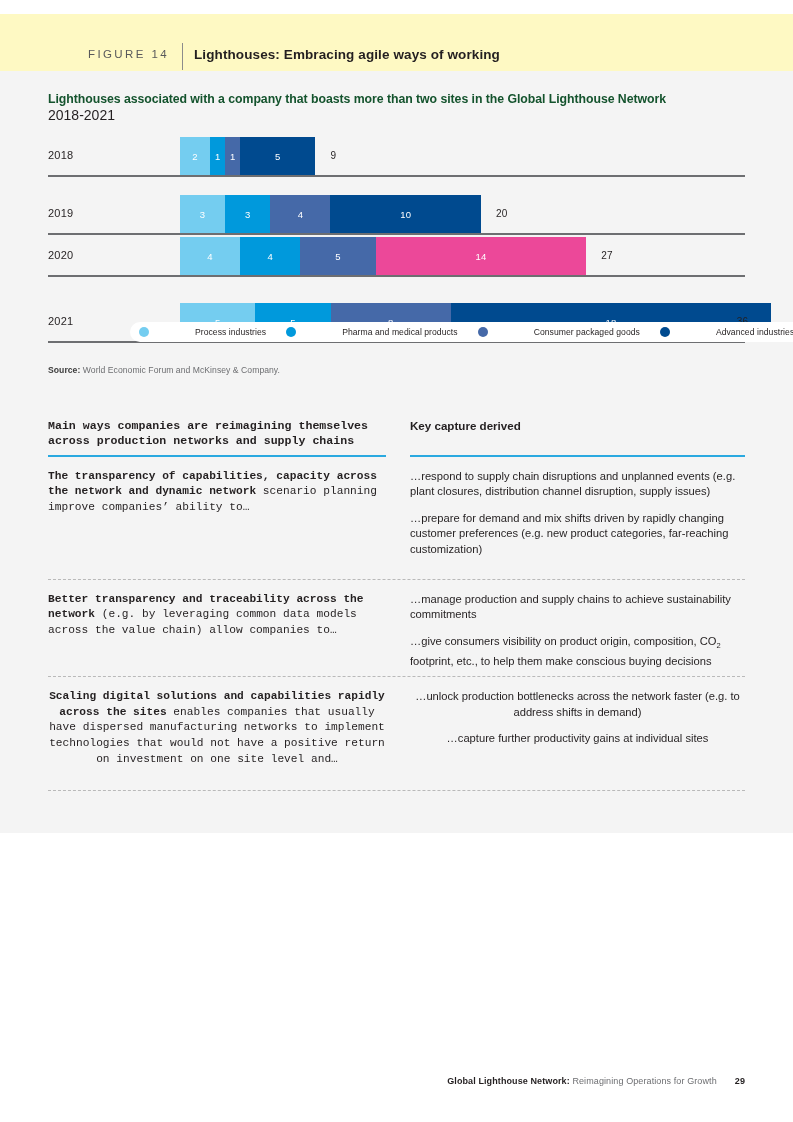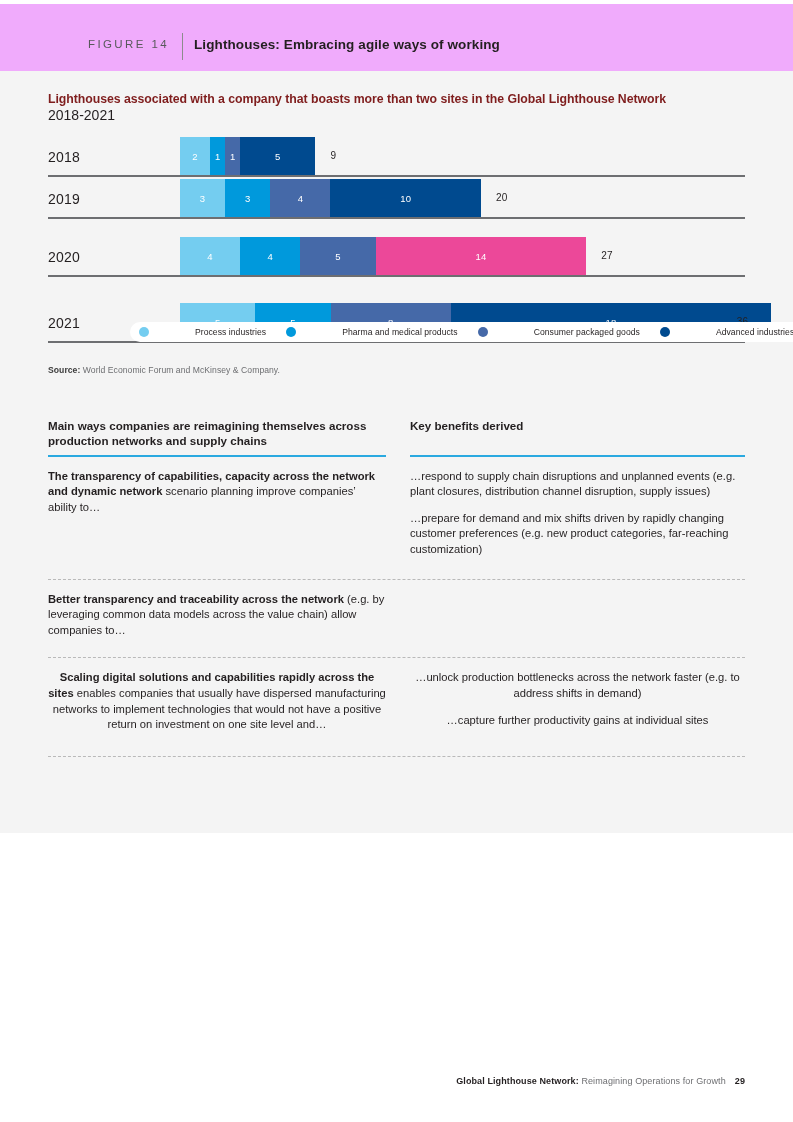--- a/index.html
+++ b/index.html
@@ -12,24 +12,24 @@
     height: 1122px;
     position: relative;
     font-family: "Liberation Sans", sans-serif;
     color: #231f20;
     overflow: hidden;
   }
 
   
   .page-header {
     position: absolute;
-    left: 0; top: 4px;
+    left: 0; top: 14px;
     width: 793px;
     height: 71px;
-    background: #f0abfc;
+    background: #fef9c3;
   }
   .fig-label {
     position: absolute;
     left: 88px;
     top: 34px;
     font-size: 11.5px;
     letter-spacing: 2.4px;
     color: #58595b;
     font-weight: 400;
   }
@@ -61,21 +61,21 @@
     background: #f4f4f4;
   }
 
   
   .chart-title {
     position: absolute;
     left: 48px;
     top: 20px;
     font-size: 12.3px;
     font-weight: bold;
-    color: #7f1d1d;
+    color: #14532d;
     line-height: 16px;
     letter-spacing: -0.05px;
   }
   .chart-subtitle {
     position: absolute;
     left: 48px;
     top: 36px;
     font-size: 14px;
     font-weight: normal;
     color: #231f20;
@@ -91,21 +91,21 @@
   .bar-row {
     position: absolute;
     left: 48px;
     width: 697px;
     height: 40px;
   }
   .bar-year {
     position: absolute;
     left: 0;
     top: 12px;
-    font-size: 14px;
+    font-size: 11px;
     color: #231f20;
     letter-spacing: 0.2px;
   }
   .bar-baseline {
     position: absolute;
     left: 0;
     bottom: 0;
     width: 697px;
     height: 1.6px;
     background: #6d6e71;
@@ -181,21 +181,21 @@
   .tbl {
     position: absolute;
     left: 48px;
     top: 348px;
     width: 697px;
   }
   .tbl-head {
     display: flex;
     position: relative;
   }
-  .col-l { width: 340px; margin-right: 24px; }
+  .col-l { width: 340px; margin-right: 24px; font-family: Liberation Mono, monospace; }
   .col-r { width: 337px; }
 
   .th-text {
     font-size: 11.6px;
     font-weight: bold;
     line-height: 14.5px;
     color: #231f20;
     min-height: 30px;
   }
   .th-rule {
@@ -236,21 +236,21 @@
   .footer {
     position: absolute;
     right: 48px;
     top: 1076px;
     font-size: 9px;
     color: #6d6e71;
     letter-spacing: 0.1px;
     text-align: right;
   }
   .footer b { color: #231f20; font-weight: bold; }
-  .footer .pg { color: #231f20; font-weight: bold; margin-left: 9px; }
+  .footer .pg { color: #231f20; font-weight: bold; margin-left: 18px; }
   sub { font-size: 7.5px; }
 </style>
 </head>
 <body>
 
 <div class="page-header">
   <div class="fig-label">FIGURE 14</div>
   <div class="fig-divider"></div>
   <div class="fig-title">Lighthouses: Embracing agile ways of working</div>
 </div>
@@ -265,21 +265,21 @@
         <div class="bar-year">2018</div>
         <div class="bar-stack" style="left: 132px;">
           <div class="seg" style="width: 30.1px; background: rgb(116, 205, 240);">2</div>
           <div class="seg" style="width: 15.05px; background: rgb(0, 153, 220);">1</div>
           <div class="seg" style="width: 15.05px; background: rgb(69, 105, 168);">1</div>
           <div class="seg" style="width: 75.25px; background: rgb(0, 74, 143);">5</div>
         </div>
         <div class="bar-total" style="left: 282.45px;">9</div>
         <div class="bar-baseline"></div>
       </div>
-      <div class="bar-row" style="top: 42px;">
+      <div class="bar-row" style="top: 58px;">
         <div class="bar-year">2019</div>
         <div class="bar-stack" style="left: 132px;">
           <div class="seg" style="width: 45.15px; background: rgb(116, 205, 240);">3</div>
           <div class="seg" style="width: 45.15px; background: rgb(0, 153, 220);">3</div>
           <div class="seg" style="width: 60.2px; background: rgb(69, 105, 168);">4</div>
           <div class="seg" style="width: 150.5px; background: rgb(0, 74, 143);">10</div>
         </div>
         <div class="bar-total" style="left: 448px;">20</div>
         <div class="bar-baseline"></div>
       </div>
@@ -330,38 +330,42 @@
     <b>Source:</b><span> World Economic Forum and McKinsey &amp; Company.</span>
   </div>
 
   <div class="tbl">
     <div class="tbl-head">
       <div class="col-l">
         <div class="th-text">Main ways companies are reimagining themselves across production networks and supply chains</div>
         <div class="th-rule"></div>
       </div>
       <div class="col-r">
-        <div class="th-text">Key benefits derived</div>
+        <div class="th-text">Key capture derived</div>
         <div class="th-rule right"></div>
       </div>
     </div>
     <div id="table-body">
         <div class="tbl-row" style="padding-bottom: 22px;">
           <div class="col-l">
             <div class="cell-title"><b>The transparency of capabilities, capacity across the network and dynamic network</b> scenario planning improve companies’ ability to…</div>
           </div>
           <div class="col-r">
             <div class="benefit">…respond to supply chain disruptions and unplanned events (e.g. plant closures, distribution channel disruption, supply issues)</div>
             <div class="benefit">…prepare for demand and mix shifts driven by rapidly changing customer preferences (e.g. new product categories, far-reaching customization)</div>
           </div>
           <div class="row-sep"></div>
         </div>
-        <div class="tbl-row" style="padding-bottom: 20px;">
+        <div class="tbl-row" style="padding-bottom: 8px;">
           <div class="col-l">
             <div class="cell-title"><b>Better transparency and traceability across the network</b> (e.g. by leveraging common data models across the value chain) allow companies to…</div>
+          </div>
+          <div class="col-r">
+            <div class="benefit">…manage production and supply chains to achieve sustainability commitments</div>
+            <div class="benefit">…give consumers visibility on product origin, composition, CO<sub>2</sub> footprint, etc., to help them make conscious buying decisions</div>
           </div>
           <div class="row-sep"></div>
         </div>
         <div class="tbl-row" style="padding-bottom: 24px; text-align: center;">
           <div class="col-l">
             <div class="cell-title"><b>Scaling digital solutions and capabilities rapidly across the sites</b> enables companies that usually have dispersed manufacturing networks to implement technologies that would not have a positive return on investment on one site level and…</div>
           </div>
           <div class="col-r">
             <div class="benefit">…unlock production bottlenecks across the network faster (e.g. to address shifts in demand)</div>
             <div class="benefit">…capture further productivity gains at individual sites</div>

